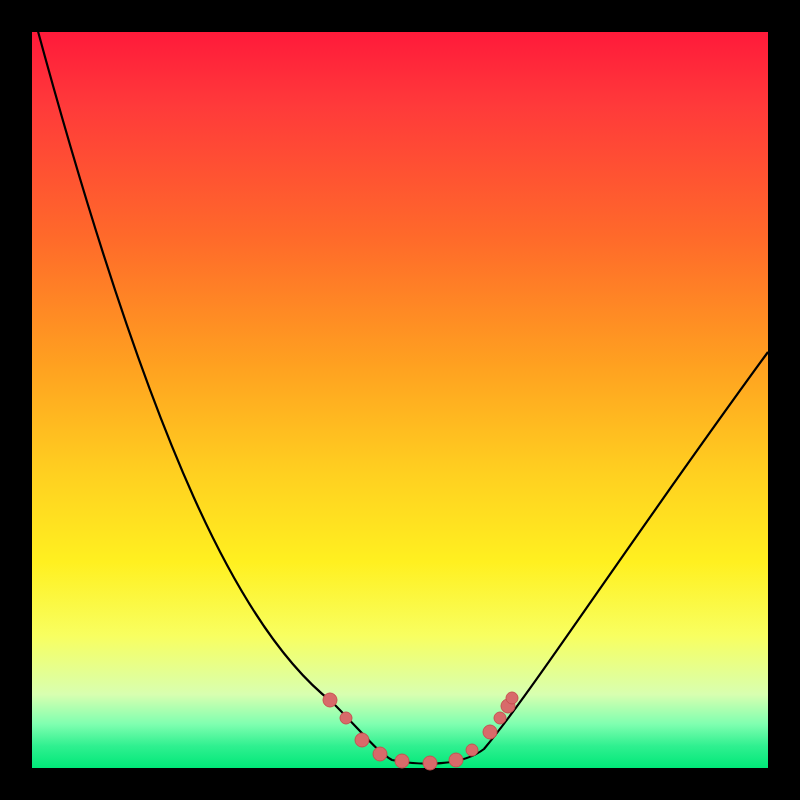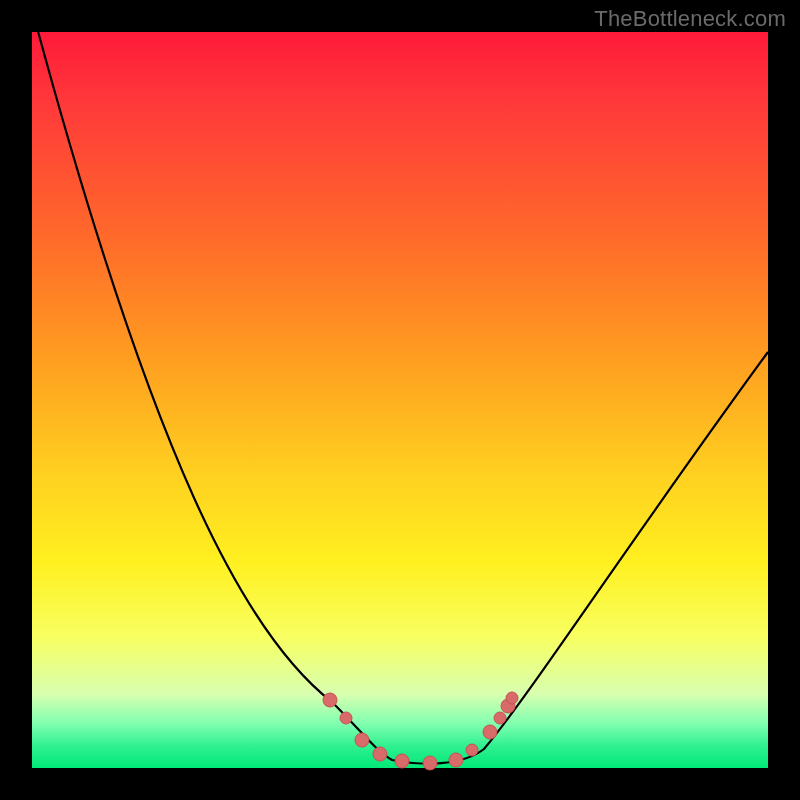--- a/index.html
+++ b/index.html
@@ -78,14 +78,13 @@
         <circle cx="398" cy="731" r="7" fill="#d86a6a" stroke="#c85050" stroke-width="1"></circle>
         <circle cx="424" cy="728" r="7" fill="#d86a6a" stroke="#c85050" stroke-width="1"></circle>
         <circle cx="440" cy="718" r="6" fill="#d86a6a" stroke="#c85050" stroke-width="1"></circle>
         <circle cx="458" cy="700" r="7" fill="#d86a6a" stroke="#c85050" stroke-width="1"></circle>
         <circle cx="468" cy="686" r="6" fill="#d86a6a" stroke="#c85050" stroke-width="1"></circle>
         <circle cx="476" cy="674" r="7" fill="#d86a6a" stroke="#c85050" stroke-width="1"></circle>
         <circle cx="480" cy="666" r="6" fill="#d86a6a" stroke="#c85050" stroke-width="1"></circle>
       </g>
   </svg>
 
-  <div class="watermark">TheBottleneck.com</div>
 </div>
 
 </body></html>

